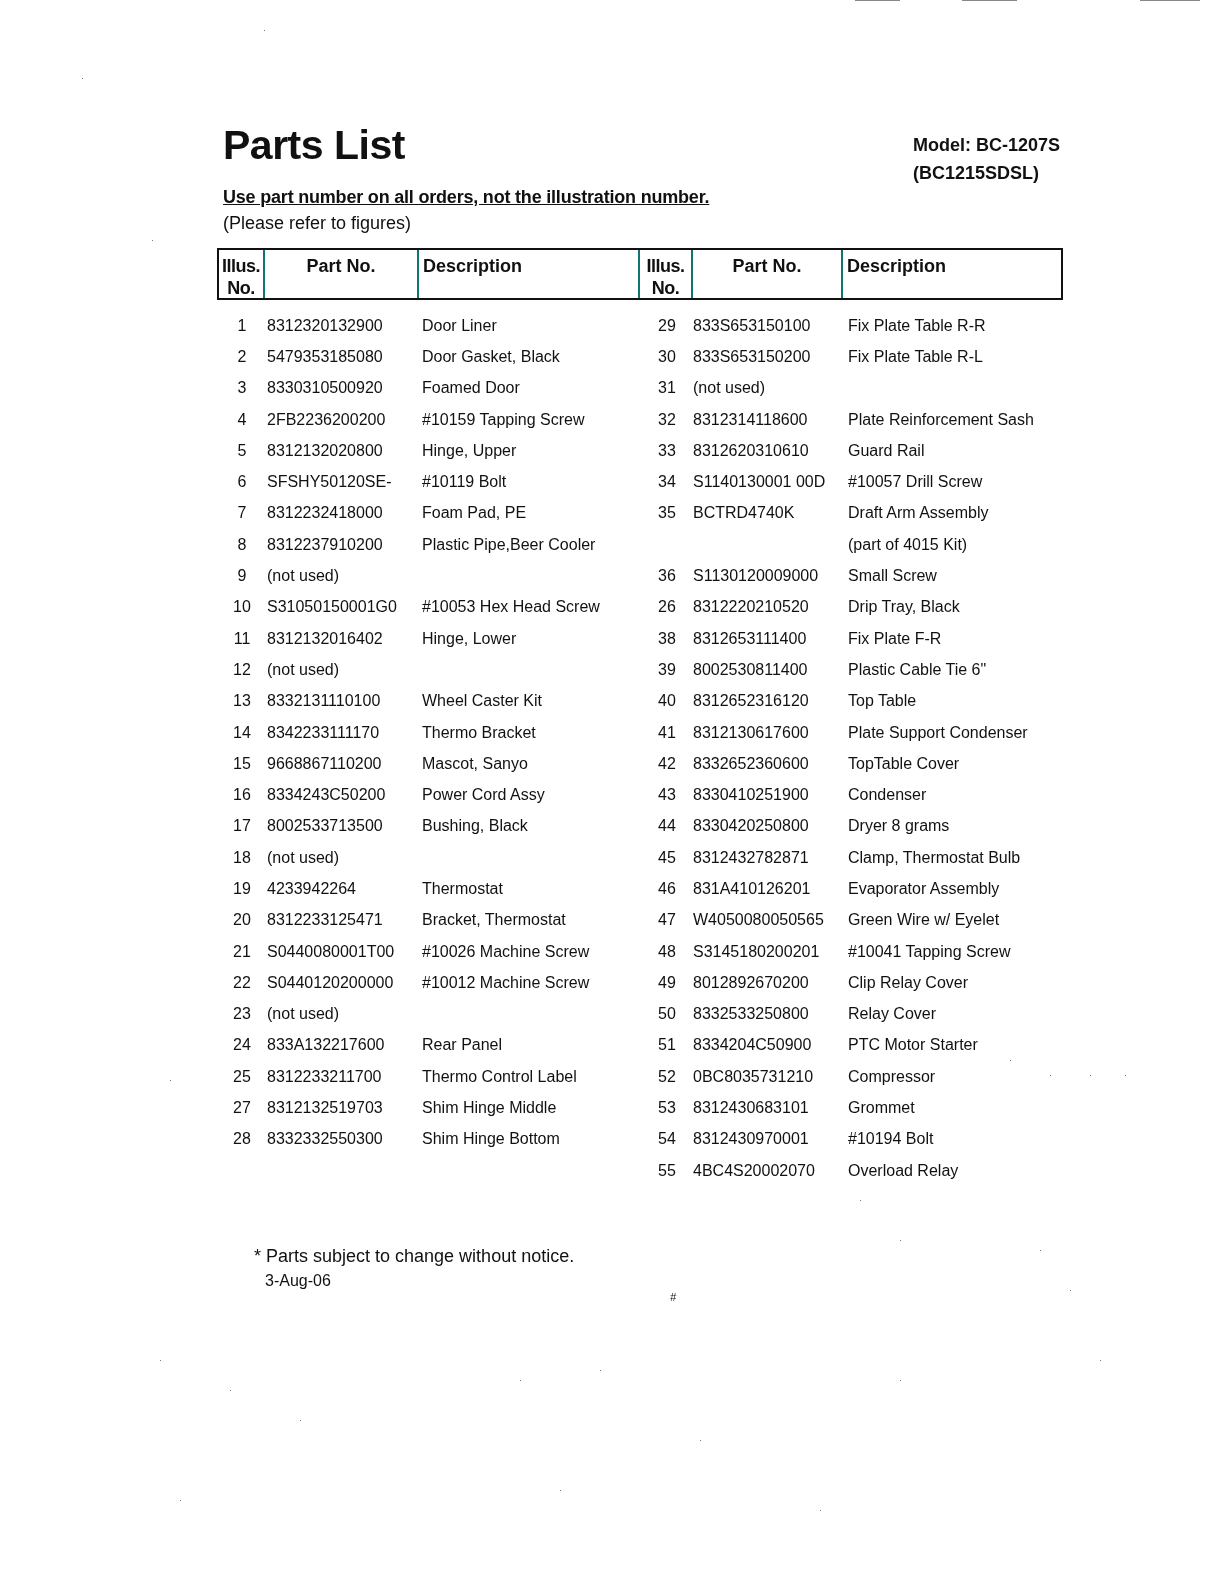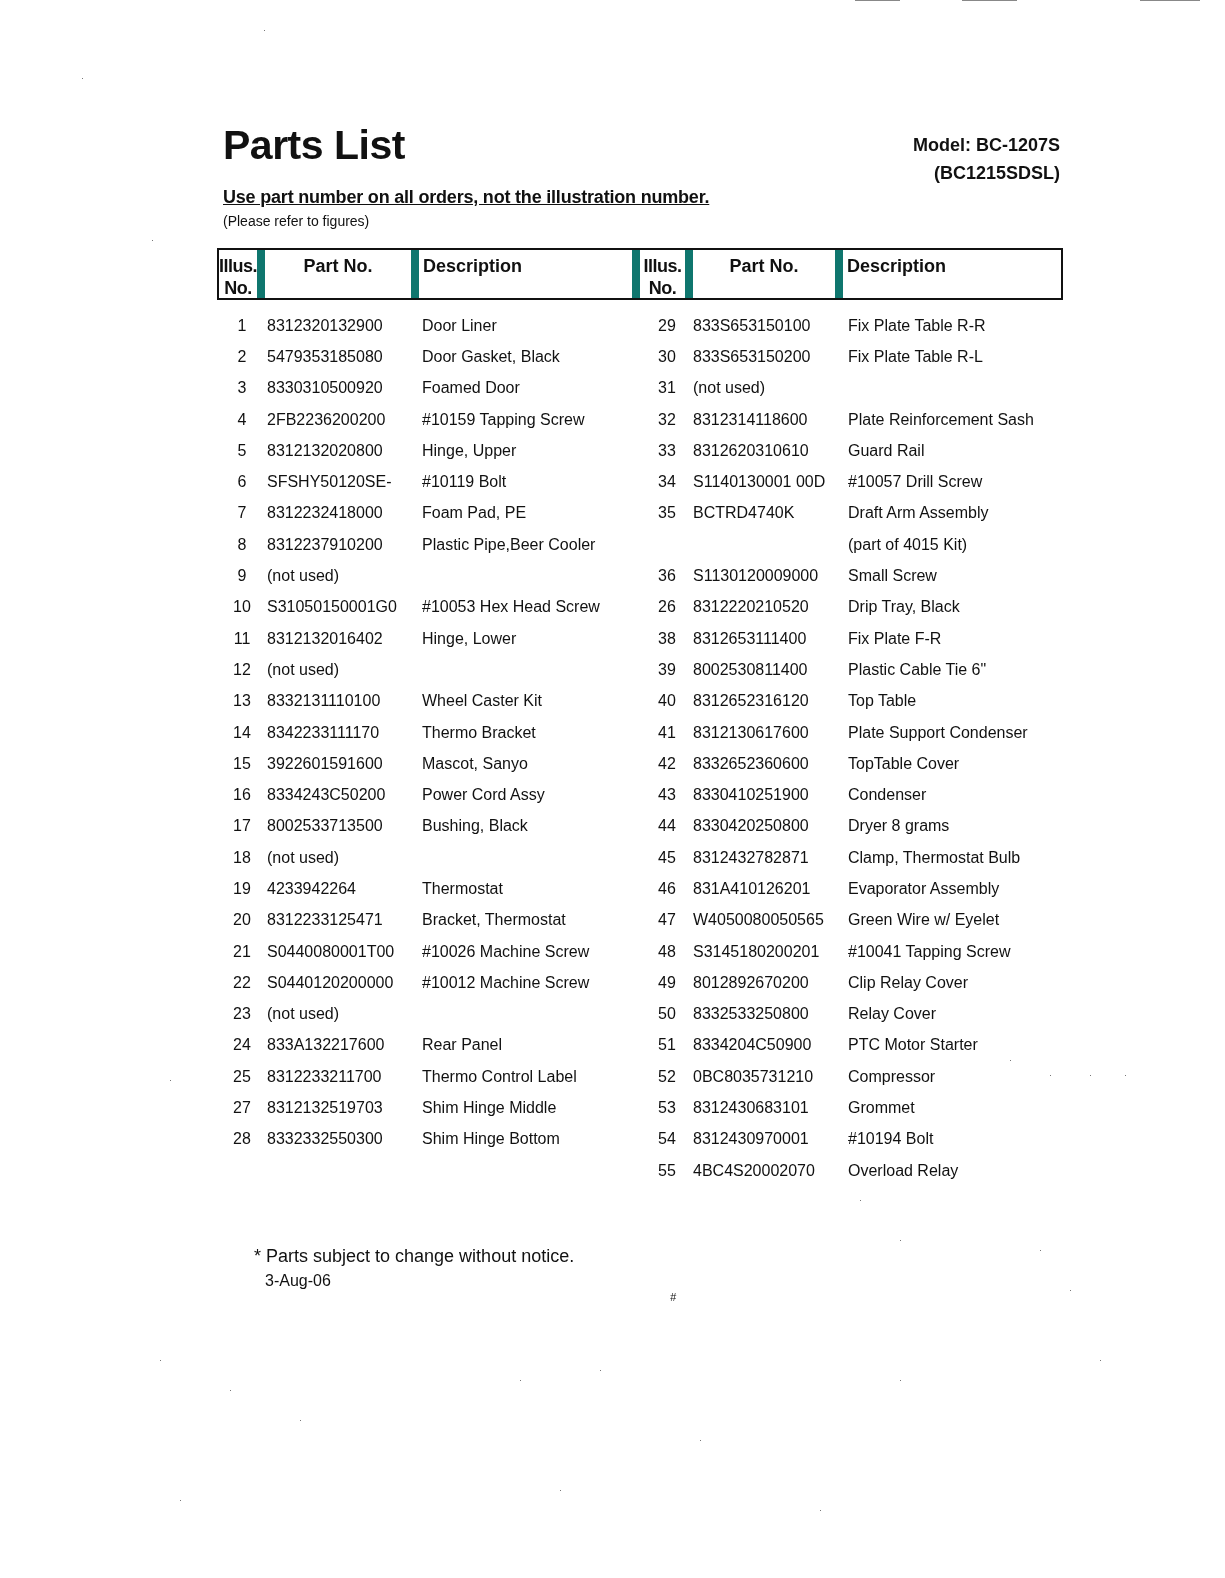--- a/index.html
+++ b/index.html
@@ -21,53 +21,53 @@
       top: 122px;
       font-size: 41px;
       font-weight: bold;
       letter-spacing: -0.5px;
       margin: 0;
     }
     .model {
       position: absolute;
       right: 165px;
       top: 131px;
-      text-align: right;
+      text-align: left;
       font-size: 18px;
       font-weight: bold;
       line-height: 28px;
     }
     .instruction {
       position: absolute;
       left: 223px;
       top: 187px;
       font-size: 18px;
       font-weight: bold;
       letter-spacing: -0.2px;
       text-decoration: underline;
     }
     .instruction-sub {
       position: absolute;
       left: 223px;
       top: 213px;
-      font-size: 14px;
+      font-size: 18px;
     }
     .header-table {
       position: absolute;
       left: 217px;
       top: 248px;
       width: 846px;
       height: 52px;
       border: 2px solid #111;
       box-sizing: border-box;
       display: flex;
     }
     .hcell {
       box-sizing: border-box;
-      border-right: 8px solid #0f766e;
+      border-right: 2px solid #0f766e;
       font-size: 18px;
       font-weight: bold;
       line-height: 22px;
       padding-top: 5px;
     }
     .hcell:last-child { border-right: none; }
     .h-illus { width: 46px; text-align: center; letter-spacing: -0.5px; }
     .h-part { width: 154px; text-align: center; }
     .h-desc { width: 221px; padding-left: 4px; }
     .h-illus2 { width: 53px; text-align: center; letter-spacing: -0.5px; }
@@ -223,21 +223,21 @@
       <span class="r-part">8332131110100</span>
       <span class="r-desc">Wheel Caster Kit</span>
     </div>
     <div class="row">
       <span class="r-num">14</span>
       <span class="r-part">8342233111170</span>
       <span class="r-desc">Thermo Bracket</span>
     </div>
     <div class="row">
       <span class="r-num">15</span>
-      <span class="r-part">3922601591600</span>
+      <span class="r-part">9668867110200</span>
       <span class="r-desc">Mascot, Sanyo</span>
     </div>
     <div class="row">
       <span class="r-num">16</span>
       <span class="r-part">8334243C50200</span>
       <span class="r-desc">Power Cord Assy</span>
     </div>
     <div class="row">
       <span class="r-num">17</span>
       <span class="r-part">8002533713500</span>

